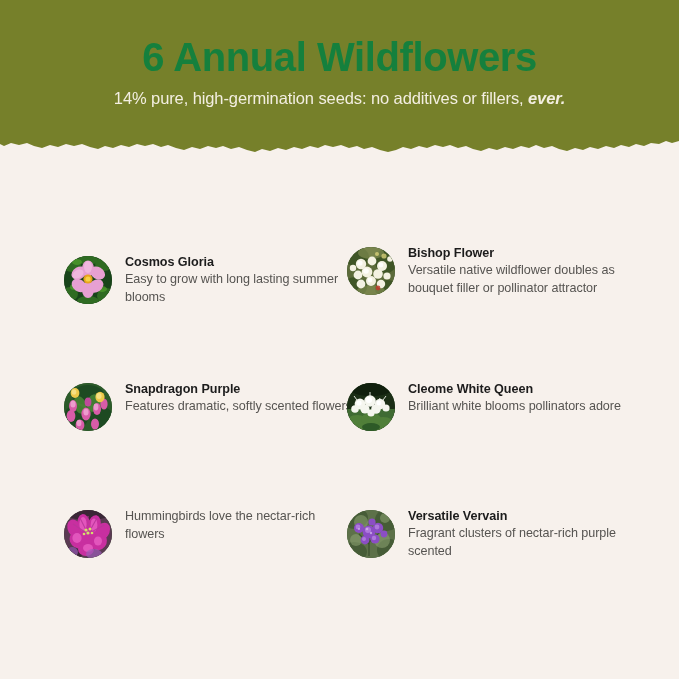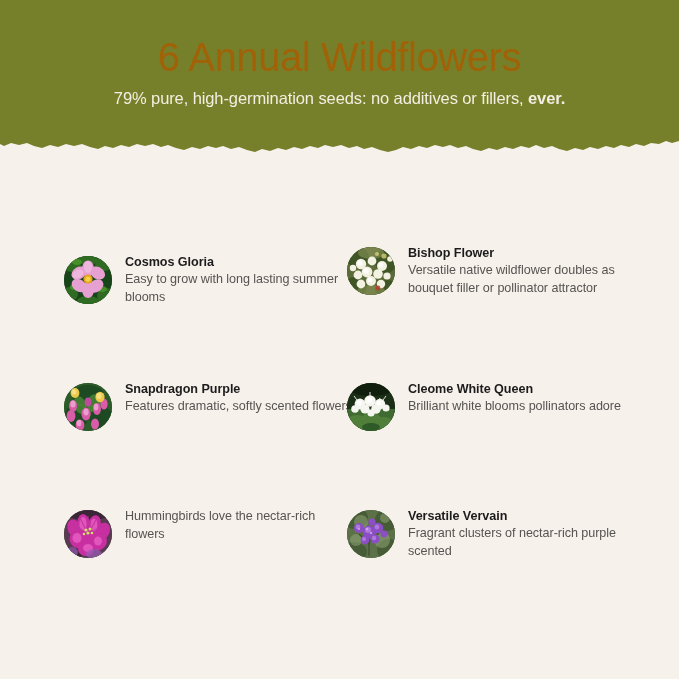--- a/index.html
+++ b/index.html
@@ -55,36 +55,37 @@
   }
   .header-title {
     margin: 0;
     padding: 0;
     position: absolute;
     top: 33px;
     left: 0;
     width: 679px;
     font-size: 40px;
     line-height: 48px;
-    font-weight: normal;
-    color: #a16207;
+    font-weight: bold;
+    color: #15803d;
     letter-spacing: -0.4px;
   }
   .header-sub {
     position: absolute;
     top: 87px;
     left: 0;
     width: 679px;
     font-size: 16.5px;
     line-height: 22px;
     color: #f3eee1;
     font-weight: normal;
     letter-spacing: -0.1px;
   }
   .header-sub .em {
+    font-style: italic;
     font-weight: bold;
   }
 
   
   .grid {
     position: absolute;
     top: 238px;
     left: 0;
     width: 679px;
     height: 400px;
@@ -156,21 +157,21 @@
           L318,148 L310,146 L302,149 L294,147 L286,150 L278,148 L270,151 L262,149 L255,152 L247,150
           L239,147 L231,149 L223,146 L216,148 L208,146 L200,149 L192,147 L184,150 L176,148 L168,145
           L161,147 L153,144 L145,146 L137,144 L129,147 L121,145 L113,148 L105,146 L98,149 L90,147
           L82,144 L74,146 L66,144 L58,147 L50,145 L42,148 L34,146 L27,143 L19,145 L11,143 L4,146 L0,144 Z"></path>
         <path fill="#76802a" d="M0,130 L679,130 L679,138 L0,138 Z"></path>
       </svg>
     </div>
 
     <div class="header-text">
       <div class="header-title">6 Annual Wildflowers</div>
-      <div class="header-sub"><span>79% pure, high-germination seeds: no additives or fillers,</span> <span class="em">ever.</span></div>
+      <div class="header-sub"><span>14% pure, high-germination seeds: no additives or fillers,</span> <span class="em">ever.</span></div>
     </div>
   </div>
 
   <div class="grid">
 
     <div class="item col-left row-0">
       <div class="thumb">
         <svg viewBox="0 0 48 48" xmlns="http://www.w3.org/2000/svg">
           <rect width="48" height="48" fill="#18441a"></rect>
           <g fill="#2f6b22">

